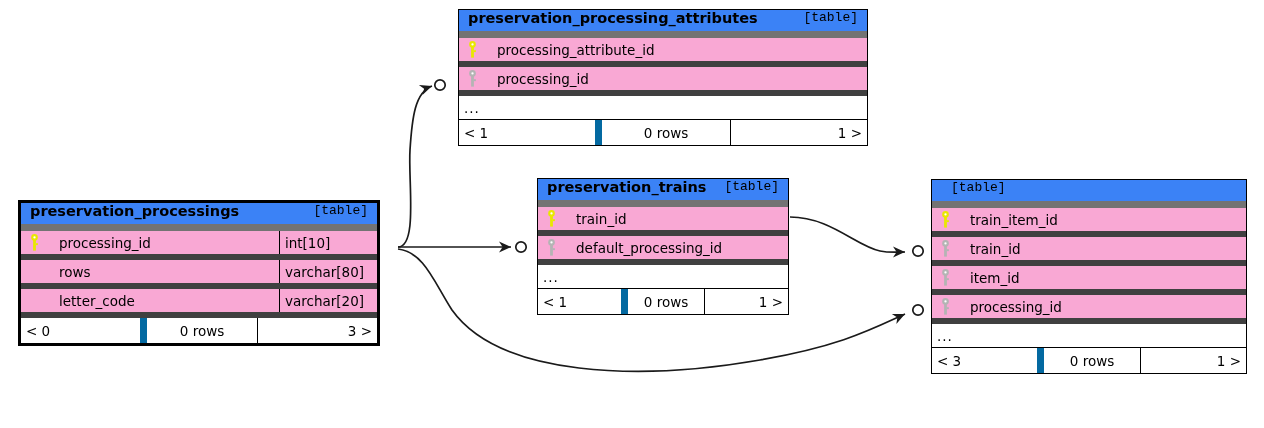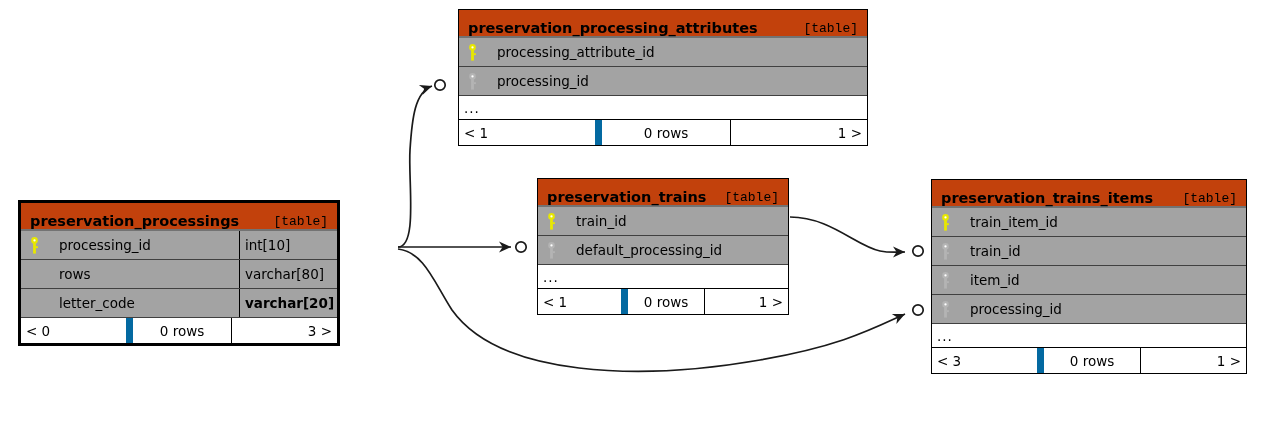--- a/index.html
+++ b/index.html
@@ -39,25 +39,25 @@
     border: 1px solid #000000;
     box-sizing: border-box;
     display: flex;
     flex-direction: column;
   }
   .table-box.focus {
     border: 3px solid #000000;
   }
 
   .tbl-header {
-    background: #c2410c;
-    border-bottom: 2px solid #737373;
-    box-sizing: border-box;
-    display: flex;
-    align-items: flex-end;
+    background: #3b82f6;
+    border-bottom: 7px solid #737373;
+    box-sizing: border-box;
+    display: flex;
+    align-items: flex-start;
     justify-content: space-between;
     padding: 0 9px;
     height: 28px;
     flex: 0 0 28px;
   }
   .tbl-name {
     font-weight: bold;
     font-size: 14.5px;
     color: #000000;
     white-space: nowrap;
@@ -66,25 +66,25 @@
     font-size: 13px;
     color: #000000;
     white-space: nowrap;
     padding-left: 10px;
     font-family: Liberation Mono, monospace;
   }
 
   .col-row {
     display: flex;
     align-items: center;
-    border-bottom: 1px solid #404040;
+    border-bottom: 6px solid #404040;
     box-sizing: border-box;
     height: 29px;
     flex: 0 0 29px;
-    background: #a3a3a3;
+    background: #f9a8d4;
   }
   .col-main {
     display: flex;
     align-items: center;
     flex: 1 1 auto;
     min-width: 0;
     height: 100%;
     box-sizing: border-box;
   }
   .key-cell {
@@ -238,21 +238,21 @@
 
     <div class="ellipsis-row">...</div>
 
     <div class="foot-row">
       <div class="foot-cell foot-left">&lt; 1</div>
       <div class="foot-cell foot-mid">0 rows</div>
       <div class="foot-cell foot-right">1 &gt;</div>
     </div>
   </div>
 
-  <div class="table-box focus" style="left:18px; top:200px; width:322px;">
+  <div class="table-box focus" style="left:18px; top:200px; width:362px;">
     <div class="tbl-header">
       <span class="tbl-name">preservation_processings</span>
       <span class="tbl-kind">[table]</span>
     </div>
 
     <div class="col-row">
       <div class="col-main">
         <span class="key-cell">
           <svg class="key-icon" width="9" height="17" viewBox="0 0 9 17" xmlns="http://www.w3.org/2000/svg">
             <circle cx="4.5" cy="3.4" r="3.3" fill="#e8e800"></circle>
@@ -272,21 +272,21 @@
         <span class="col-label">rows</span>
       </div>
       <div class="col-type" style="width:98px;">varchar[80]</div>
     </div>
 
     <div class="col-row">
       <div class="col-main">
         <span class="key-cell"></span>
         <span class="col-label">letter_code</span>
       </div>
-      <div class="col-type" style="width:98px;font-weight:bold;">varchar[20]</div>
+      <div class="col-type" style="width:98px;">varchar[20]</div>
     </div>
 
     <div class="foot-row">
       <div class="foot-cell foot-left">&lt; 0</div>
       <div class="foot-cell foot-mid">0 rows</div>
       <div class="foot-cell foot-right">3 &gt;</div>
     </div>
   </div>
 
   <div class="table-box" style="left:537px; top:178px; width:252px;">
@@ -327,21 +327,20 @@
 
     <div class="foot-row">
       <div class="foot-cell foot-left">&lt; 1</div>
       <div class="foot-cell foot-mid">0 rows</div>
       <div class="foot-cell foot-right">1 &gt;</div>
     </div>
   </div>
 
   <div class="table-box" style="left:931px; top:179px; width:316px;">
     <div class="tbl-header">
-      <span class="tbl-name">preservation_trains_items</span>
       <span class="tbl-kind">[table]</span>
     </div>
 
     <div class="col-row">
       <div class="col-main">
         <span class="key-cell">
           <svg class="key-icon" width="9" height="17" viewBox="0 0 9 17" xmlns="http://www.w3.org/2000/svg">
             <circle cx="4.5" cy="3.4" r="3.3" fill="#e8e800"></circle>
             <circle cx="4.5" cy="3.4" r="1.15" fill="#ffffff"></circle>
             <rect x="3.1" y="5.6" width="2.8" height="11" fill="#e8e800"></rect>

